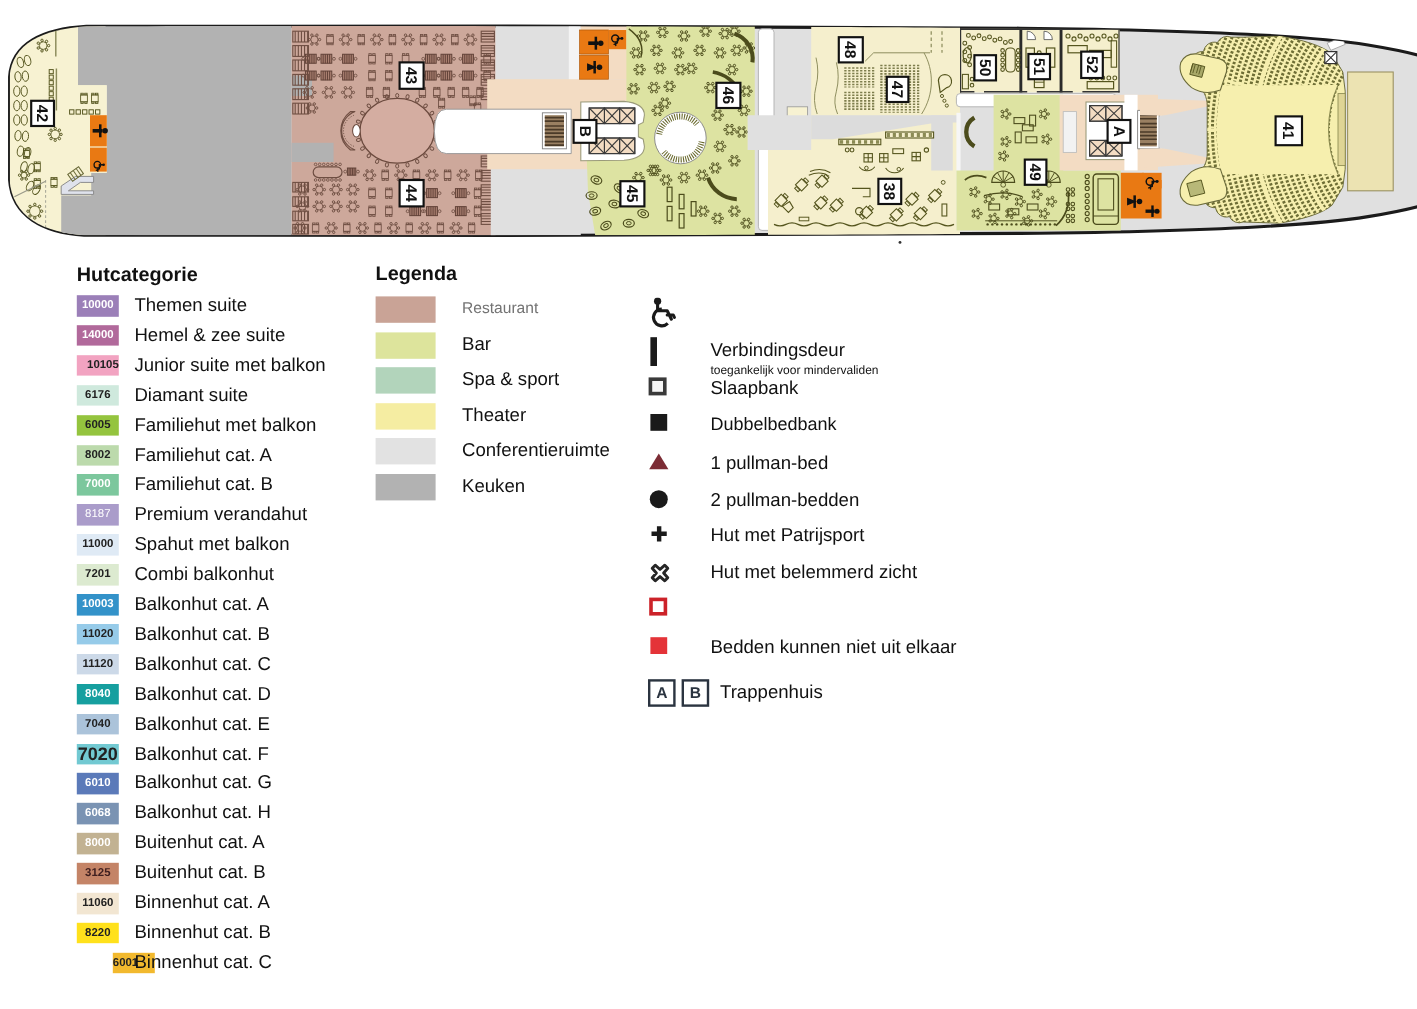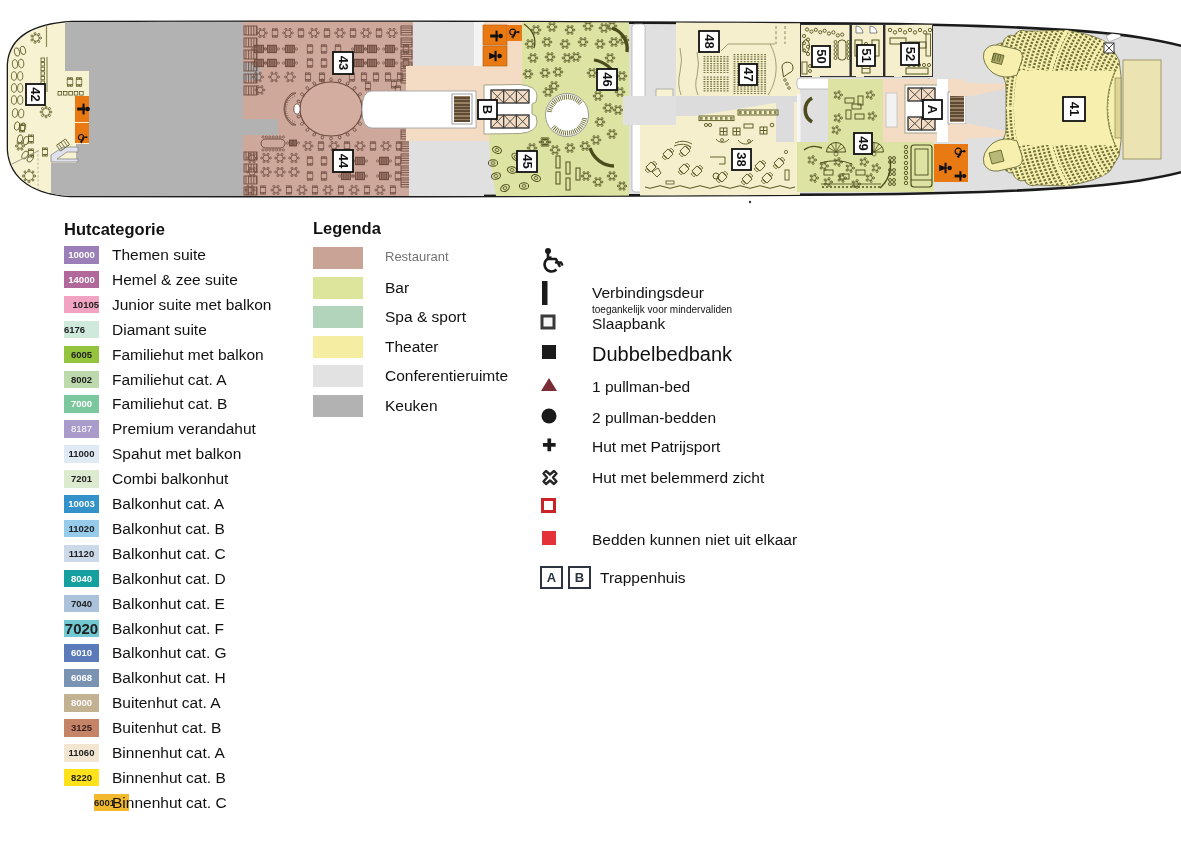--- a/index.html
+++ b/index.html
@@ -1955,21 +1955,21 @@
       <span style="position:absolute;left:0;top:0;width:35px;height:17.5px;background:#b1699b;color:#fff;font-size:9.5px;font-weight:bold;text-align:center;line-height:17.5px;">14000</span>
       <span style="position:absolute;left:48px;top:0px;font-size:15.5px;color:#111;">Hemel &amp; zee suite</span>
     </div>
 
 <div style="position:absolute;left:0;top:75.8px;width:300px;height:17.5px;">
       <span style="position:absolute;left:0;top:0;width:35px;height:17.5px;background:#f2a3c1;color:#222;font-size:9.5px;font-weight:bold;text-align:right;line-height:17.5px;">10105</span>
       <span style="position:absolute;left:48px;top:0px;font-size:15.5px;color:#111;">Junior suite met balkon</span>
     </div>
 
 <div style="position:absolute;left:0;top:100.7px;width:300px;height:17.5px;">
-      <span style="position:absolute;left:0;top:0;width:35px;height:17.5px;background:#cfe9dd;color:#222;font-size:9.5px;font-weight:bold;line-height:17.5px;">6176</span>
+      <span style="position:absolute;left:0;top:0;width:35px;height:17.5px;background:#cfe9dd;color:#222;font-size:9.5px;font-weight:bold;text-align:center;line-height:17.5px;">6176</span>
       <span style="position:absolute;left:48px;top:0px;font-size:15.5px;color:#111;">Diamant suite</span>
     </div>
 
 <div style="position:absolute;left:0;top:125.6px;width:300px;height:17.5px;">
       <span style="position:absolute;left:0;top:0;width:35px;height:17.5px;background:#94c43e;color:#222;font-size:9.5px;font-weight:bold;text-align:center;line-height:17.5px;">6005</span>
       <span style="position:absolute;left:48px;top:0px;font-size:15.5px;color:#111;">Familiehut met balkon</span>
     </div>
 
 <div style="position:absolute;left:0;top:150.5px;width:300px;height:17.5px;">
       <span style="position:absolute;left:0;top:0;width:35px;height:17.5px;background:#bcdaac;color:#222;font-size:9.5px;font-weight:bold;text-align:center;line-height:17.5px;">8002</span>
@@ -2121,21 +2121,21 @@
       <svg width="26" height="26" viewBox="0 0 26 26" style="position:absolute;left:0;top:50%;transform:translateY(-50%);">
         <rect x="4" y="5" width="12" height="12" fill="#f6f6f6" stroke="#3a3a3a" stroke-width="3"></rect>
       </svg>
       <span style="position:absolute;left:54px;top:50%;transform:translateY(-50%);font-size:15.5px;color:#111;">Slaapbank</span>
     </div>
 
 <div style="position:absolute;left:0;top:339.5px;height:28px;width:420px;">
       <svg width="26" height="26" viewBox="0 0 26 26" style="position:absolute;left:0;top:50%;transform:translateY(-50%);">
         <rect x="4" y="4" width="14" height="14" fill="#1a1a1a"></rect>
       </svg>
-      <span style="position:absolute;left:54px;top:50%;transform:translateY(-50%);font-size:20px;color:#111;">Dubbelbedbank</span>
+      <span style="position:absolute;left:54px;top:50%;transform:translateY(-50%);font-size:15px;color:#111;">Dubbelbedbank</span>
     </div>
 
 <div style="position:absolute;left:0;top:372.5px;height:28px;width:420px;">
       <svg width="26" height="26" viewBox="0 0 26 26" style="position:absolute;left:0;top:50%;transform:translateY(-50%);">
         <path d="M11,4 L19,17 L3,17 Z" fill="#7c2c35"></path>
       </svg>
       <span style="position:absolute;left:54px;top:50%;transform:translateY(-50%);font-size:15.5px;color:#111;">1 pullman-bed</span>
     </div>
 
 <div style="position:absolute;left:0;top:404px;height:28px;width:420px;">

